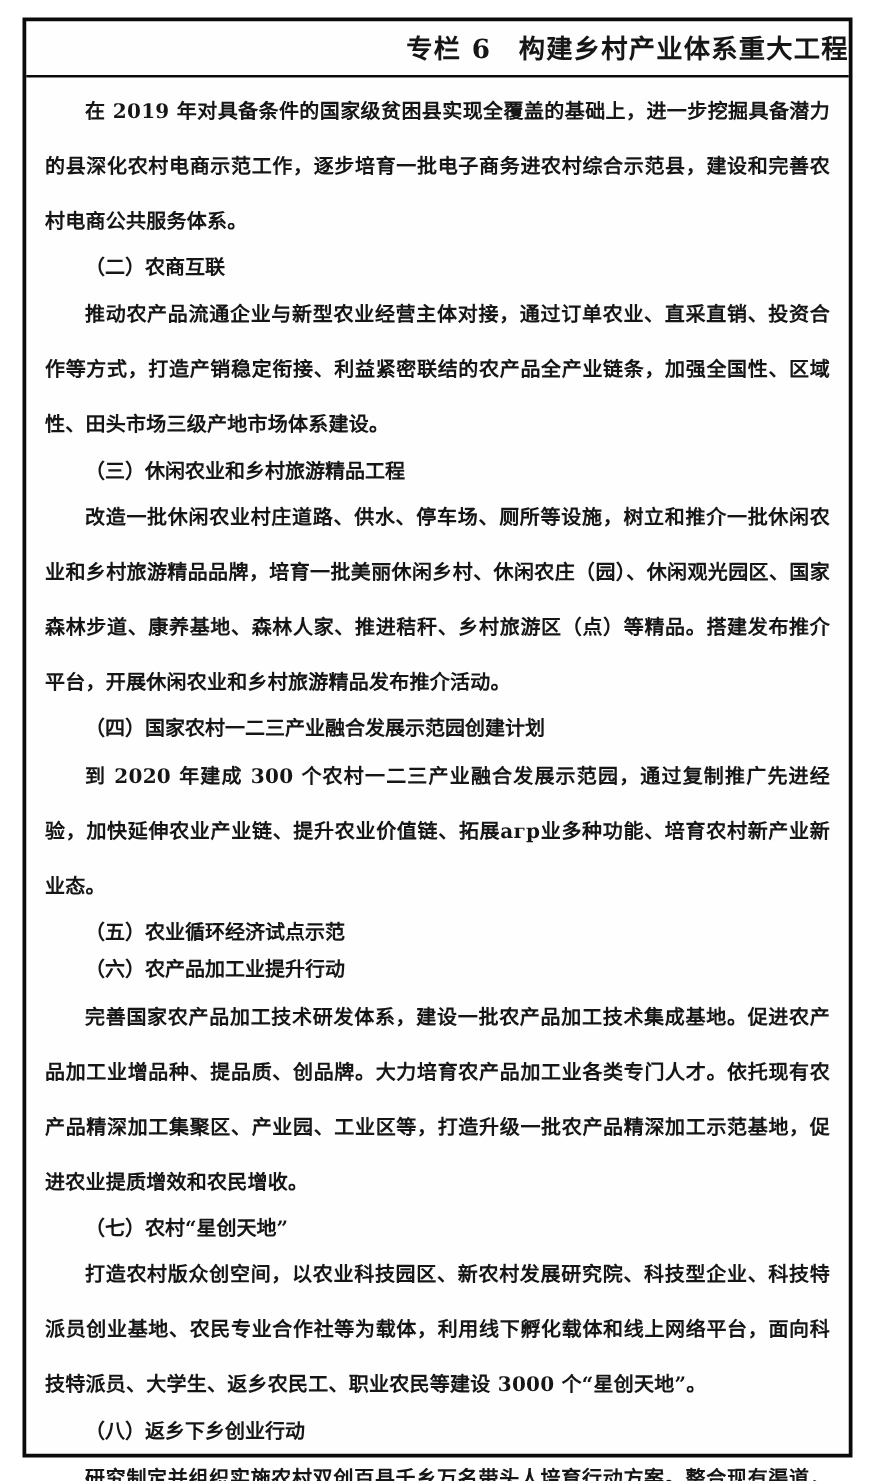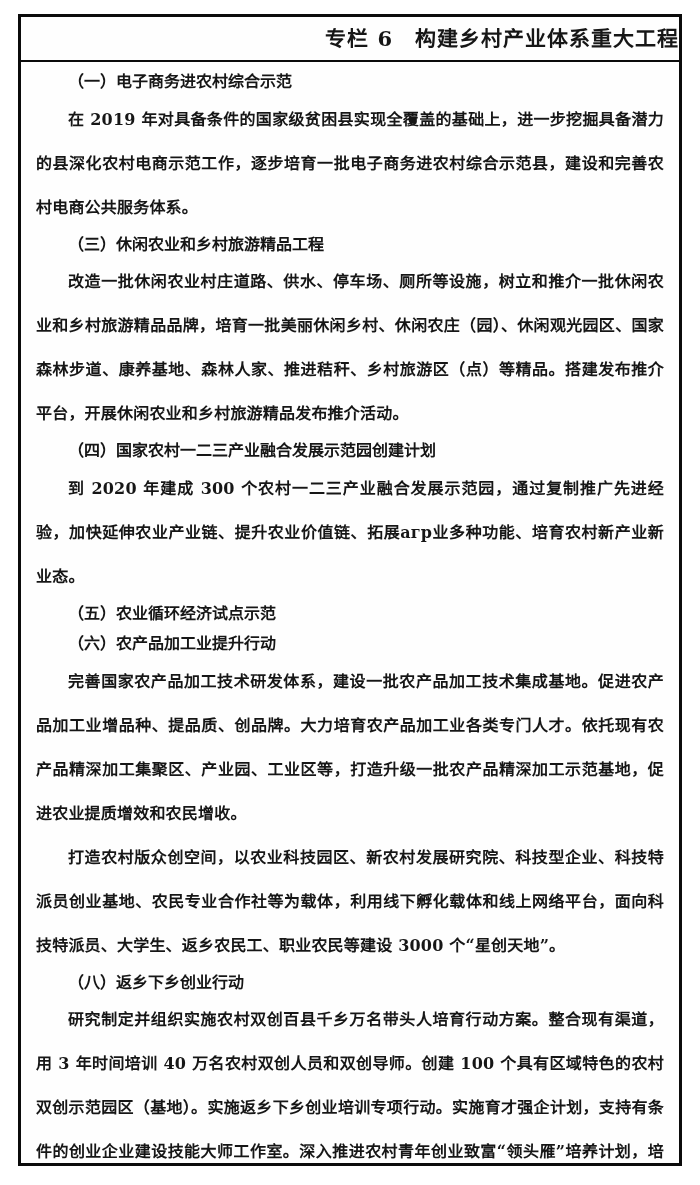--- a/index.html
+++ b/index.html
@@ -59,24 +59,27 @@
     letter-spacing: 0.2px;
   }
 </style>
 </head>
 <body>
 
 <div class="panel">
   <div class="panel-title">专栏 6　构建乡村产业体系重大工程</div>
   <div class="panel-body" id="sections-container">
   <div class="section">
-    <div class="section-heading">（一）电子商务进农村综合示范</div>
     <p class="section-para">在 2019 年对具备条件的国家级贫困县实现全覆盖的基础上，进一步挖掘具备潜力的县深化农村电商示范工作，逐步培育一批电子商务进农村综合示范县，建设和完善农村电商公共服务体系。</p>
   </div>
 
+  <div class="section">
+    <div class="section-heading">（二）农商互联</div>
+    <p class="section-para">推动农产品流通企业与新型农业经营主体对接，通过订单农业、直采直销、投资合作等方式，打造产销稳定衔接、利益紧密联结的农产品全产业链条，加强全国性、区域性、田头市场三级产地市场体系建设。</p>
+  </div>
 
   <div class="section">
     <div class="section-heading">（三）休闲农业和乡村旅游精品工程</div>
     <p class="section-para">改造一批休闲农业村庄道路、供水、停车场、厕所等设施，树立和推介一批休闲农业和乡村旅游精品品牌，培育一批美丽休闲乡村、休闲农庄（园）、休闲观光园区、国家森林步道、康养基地、森林人家、推进秸秆、乡村旅游区（点）等精品。搭建发布推介平台，开展休闲农业和乡村旅游精品发布推介活动。</p>
   </div>
 
   <div class="section">
     <div class="section-heading">（四）国家农村一二三产业融合发展示范园创建计划</div>
     <p class="section-para">到 2020 年建成 300 个农村一二三产业融合发展示范园，通过复制推广先进经验，加快延伸农业产业链、提升农业价值链、拓展агр业多种功能、培育农村新产业新业态。</p>
   </div>
@@ -84,20 +87,21 @@
   <div class="section">
     <div class="section-heading">（五）农业循环经济试点示范</div>
   </div>
 
   <div class="section">
     <div class="section-heading">（六）农产品加工业提升行动</div>
     <p class="section-para">完善国家农产品加工技术研发体系，建设一批农产品加工技术集成基地。促进农产品加工业增品种、提品质、创品牌。大力培育农产品加工业各类专门人才。依托现有农产品精深加工集聚区、产业园、工业区等，打造升级一批农产品精深加工示范基地，促进农业提质增效和农民增收。</p>
   </div>
 
   <div class="section">
+    <div class="section-heading">（七）农村“星创天地”</div>
     <p class="section-para">打造农村版众创空间，以农业科技园区、新农村发展研究院、科技型企业、科技特派员创业基地、农民专业合作社等为载体，利用线下孵化载体和线上网络平台，面向科技特派员、大学生、返乡农民工、职业农民等建设 3000 个“星创天地”。</p>
   </div>
 
   <div class="section">
     <div class="section-heading">（八）返乡下乡创业行动</div>
     <p class="section-para">研究制定并组织实施农村双创百县千乡万名带头人培育行动方案。整合现有渠道，用 3 年时间培训 40 万名农村双创人员和双创导师。创建 100 个具有区域特色的农村双创示范园区（基地）。实施返乡下乡创业培训专项行动。实施育才强企计划，支持有条件的创业企业建设技能大师工作室。深入推进农村青年创业致富“领头雁”培养计划，培养一批全国农村青年致富带头人。实施引才回乡工程，在返乡下乡创业集中地区设立专家服务基地，吸引各类人才回乡服务。</p>
   </div>
 </div>
 </div>
 

